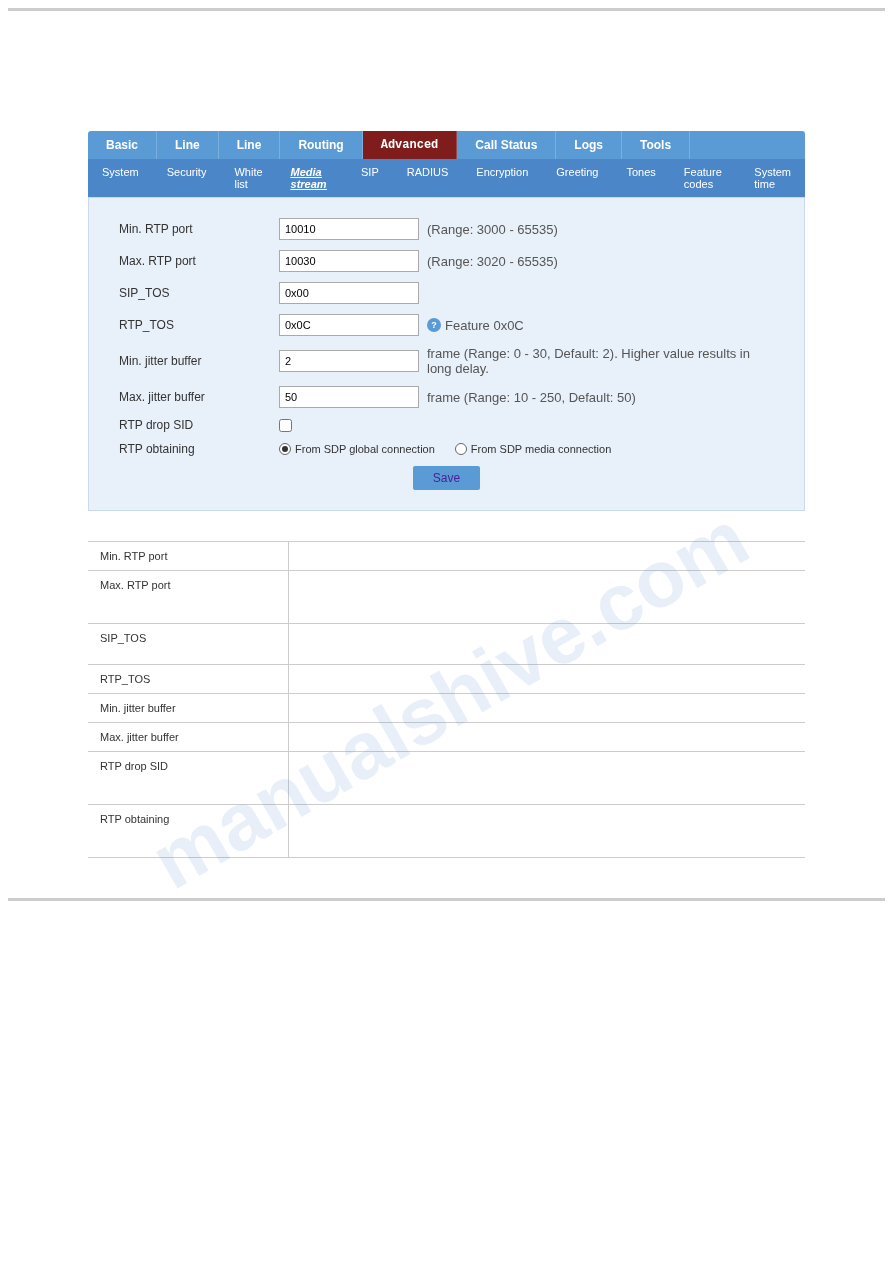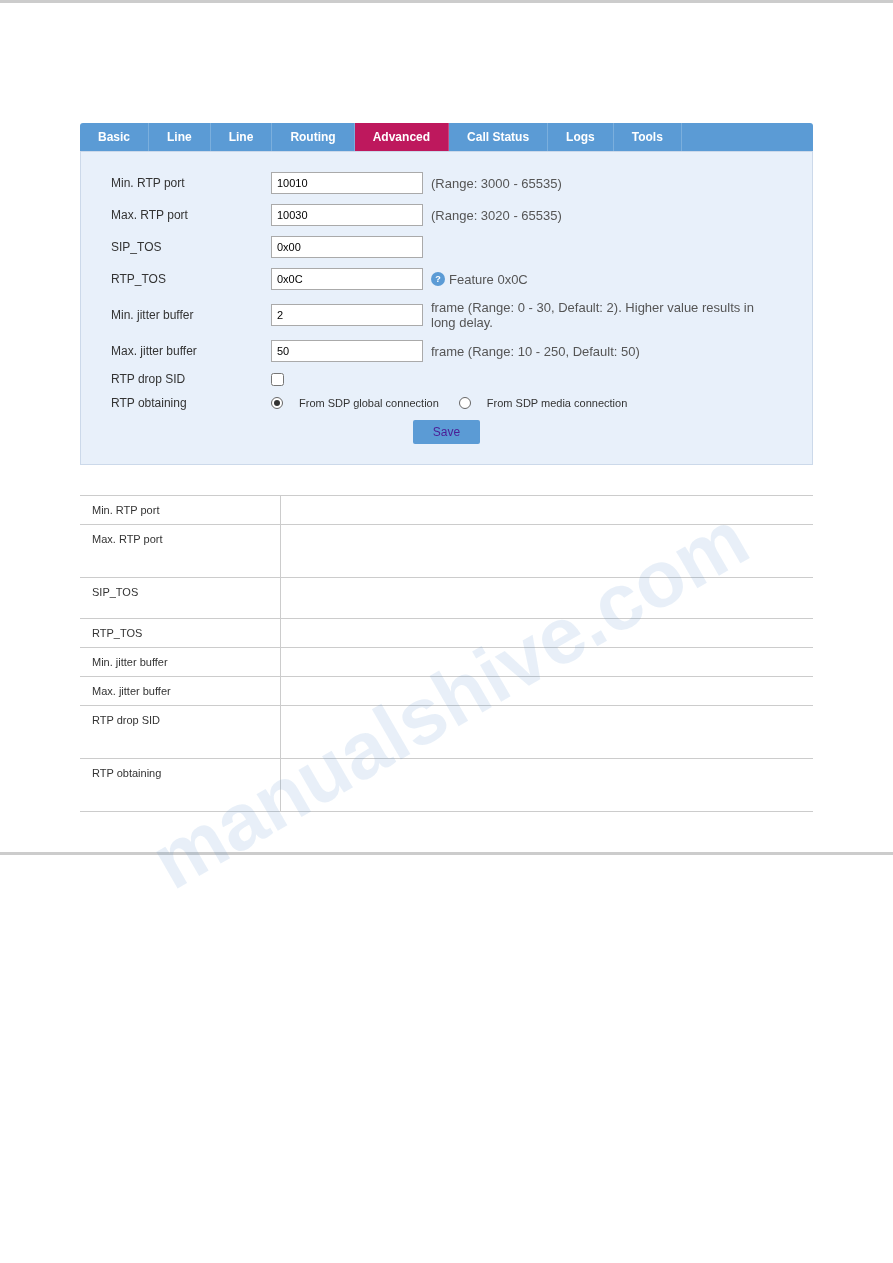--- a/index.html
+++ b/index.html
@@ -7,21 +7,21 @@
       background: #f0f0f0;
       font-family: Arial, sans-serif;
       font-size: 12px;
       color: #333;
     }
     .page-wrapper {
       width: 893px;
       min-height: 1263px;
       background: #fff;
       position: relative;
-      padding: 0;
+      padding: 8px;
     }
     .top-border {
       height: 3px;
       background: #ccc;
       margin-bottom: 120px;
     }
     .bottom-border {
       height: 3px;
       background: #ccc;
       margin-top: 40px;
@@ -38,21 +38,22 @@
     }
     .nav-tab-primary {
       padding: 7px 18px;
       color: #fff;
       font-size: 12px;
       font-weight: bold;
       cursor: pointer;
       border-right: 1px solid rgba(255,255,255,0.2);
     }
     .nav-tab-primary.active {
-      background: #be185d;
+      background: #7f1d1d;
+      font-family: Liberation Mono, monospace;
     }
     .nav-tabs-secondary {
       display: flex;
       background: #4a86c8;
       padding: 2px 0;
     }
     .nav-tab-secondary {
       padding: 5px 14px;
       color: #fff;
       font-size: 11px;
@@ -76,21 +77,21 @@
       align-items: center;
       margin-bottom: 10px;
     }
     .form-label {
       width: 160px;
       font-size: 12px;
       color: #333;
       flex-shrink: 0;
     }
     .form-input {
-      width: 152px;
+      width: 140px;
       height: 22px;
       border: 1px solid #aaa;
       background: #fff;
       padding: 2px 5px;
       font-size: 11px;
       margin-right: 8px;
     }
     .form-hint {
       font-size: 13px;
       color: #555;
@@ -109,21 +110,21 @@
       margin-right: 4px;
     }
     .radio-group {
       display: flex;
       align-items: center;
       gap: 20px;
     }
     .radio-label {
       display: flex;
       align-items: flex-end;
-      gap: 16px;
+      gap: 4px;
       font-size: 11px;
       cursor: pointer;
     }
     .radio-dot {
       width: 12px;
       height: 12px;
       border-radius: 50%;
       border: 1px solid #666;
       background: #fff;
       display: inline-block;
@@ -212,20 +213,33 @@
       <div class="nav-tab-primary">Basic</div>
       <div class="nav-tab-primary">Line</div>
       <div class="nav-tab-primary">Line</div>
       <div class="nav-tab-primary">Routing</div>
       <div class="nav-tab-primary active">Advanced</div>
       <div class="nav-tab-primary">Call Status</div>
       <div class="nav-tab-primary">Logs</div>
       <div class="nav-tab-primary">Tools</div>
     </div>
 
+    <div class="nav-tabs-secondary">
+      <div class="nav-tab-secondary">System</div>
+      <div class="nav-tab-secondary">Security</div>
+      <div class="nav-tab-secondary">White list</div>
+      <div class="nav-tab-secondary active"><em><u>Media stream</u></em></div>
+      <div class="nav-tab-secondary">SIP</div>
+      <div class="nav-tab-secondary">RADIUS</div>
+      <div class="nav-tab-secondary">Encryption</div>
+      <div class="nav-tab-secondary">Greeting</div>
+      <div class="nav-tab-secondary">Tones</div>
+      <div class="nav-tab-secondary">Feature codes</div>
+      <div class="nav-tab-secondary">System time</div>
+    </div>
 
     <div class="form-area">
 
       <div class="form-row">
         <div class="form-label">Min. RTP port</div>
         <input class="form-input" type="text" value="10010" style="">
         <span class="form-hint">(Range: 3000 - 65535)</span>
       </div>
 
       <div class="form-row">

